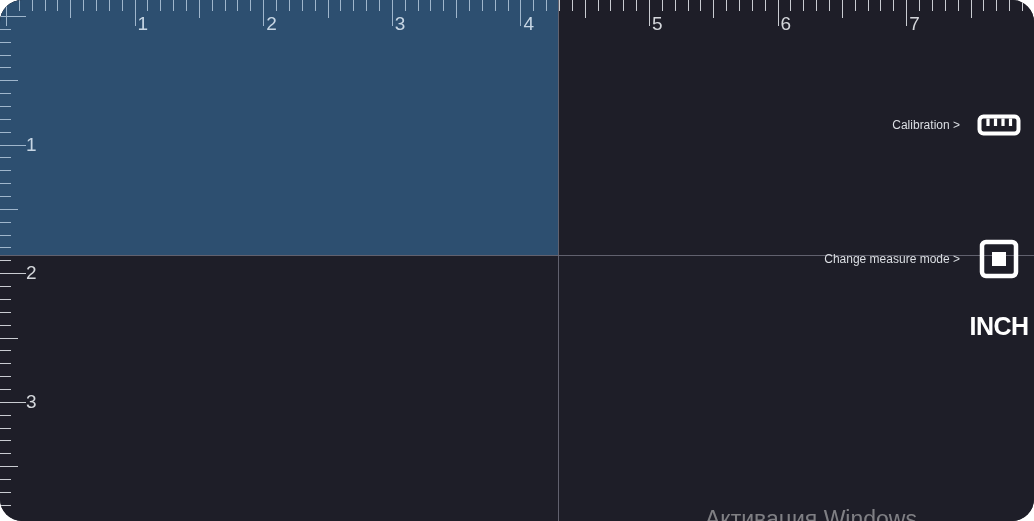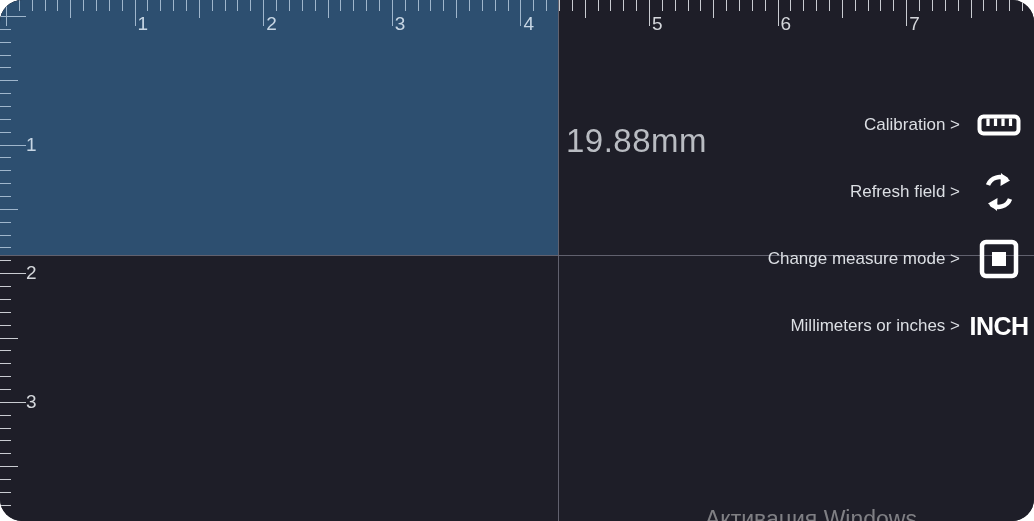--- a/index.html
+++ b/index.html
@@ -128,21 +128,21 @@
     position: absolute;
     right: 12px;
     display: flex;
     align-items: center;
     justify-content: flex-end;
     gap: 16px;
     height: 46px;
   }
   .menu-label {
     font-family: "Liberation Sans", sans-serif;
-    font-size: 17px;
+    font-size: 12px;
     color: #dcdfe4;
     white-space: nowrap;
     text-align: right;
   }
   .menu-icon {
     width: 46px;
     height: 46px;
     display: flex;
     align-items: center;
     justify-content: center;
@@ -316,64 +316,51 @@
         <div class="tick" style="top: 466.1px; width: 18px;"></div>
         <div class="tick" style="top: 478.96px; width: 11px;"></div>
         <div class="tick" style="top: 491.82px; width: 11px;"></div>
         <div class="tick" style="top: 504.68px; width: 11px;"></div>
         <div class="tick" style="top: 517.54px; width: 11px;"></div>
         <span class="rnum on-blue" style="top: 134.6px;">1</span>
         <span class="rnum" style="top: 263.2px;">2</span>
         <span class="rnum" style="top: 391.8px;">3</span>
       </div>
 
-    <div class="readout" id="readout-vertical">19.88mm</div>
   </div>
 
   <div class="menu">
 
     <div class="menu-item" id="menu-calibration">
       <span class="menu-label">Calibration &gt;</span>
       <span class="menu-icon">
         <svg width="44" height="28" viewBox="0 0 44 28">
           <rect x="2.5" y="5.5" width="39" height="17" rx="4" ry="4" fill="none" stroke="#ffffff" stroke-width="4"></rect>
           <g stroke="#ffffff" stroke-width="3.2" stroke-linecap="butt">
             <line x1="11" y1="7.5" x2="11" y2="15"></line>
             <line x1="18.5" y1="7.5" x2="18.5" y2="15"></line>
             <line x1="26" y1="7.5" x2="26" y2="15"></line>
             <line x1="33.5" y1="7.5" x2="33.5" y2="15"></line>
           </g>
         </svg>
       </span>
     </div>
 
-    <div class="menu-item" id="menu-refresh">
-      <span class="menu-label">Refresh field &gt;</span>
-      <span class="menu-icon">
-        <svg width="40" height="42" viewBox="0 0 40 42">
-          <path d="M9 14 A12 12 0 0 1 28 9" fill="none" stroke="#ffffff" stroke-width="4.5" stroke-linecap="butt"></path>
-          <polygon points="22,2 31,9.5 21.5,15" fill="#ffffff"></polygon>
-          <path d="M31 28 A12 12 0 0 1 12 33" fill="none" stroke="#ffffff" stroke-width="4.5" stroke-linecap="butt"></path>
-          <polygon points="18,40 9,32.5 18.5,27" fill="#ffffff"></polygon>
-        </svg>
-      </span>
-    </div>
 
     <div class="menu-item" id="menu-measure-mode">
       <span class="menu-label">Change measure mode &gt;</span>
       <span class="menu-icon">
         <svg width="40" height="40" viewBox="0 0 40 40">
           <rect x="3" y="3" width="34" height="34" rx="4" ry="4" fill="none" stroke="#ffffff" stroke-width="4.5"></rect>
           <rect x="13" y="13" width="14" height="14" fill="#ffffff"></rect>
         </svg>
       </span>
     </div>
 
     <div class="menu-item" id="menu-units">
-      <span class="menu-label">Millimeters or inches &gt;</span>
       <span class="menu-icon">
         <span class="unit-text">INCH</span>
       </span>
     </div>
 
   </div>
 
   <div class="watermark">Активация Windows</div>
 
 </div>

